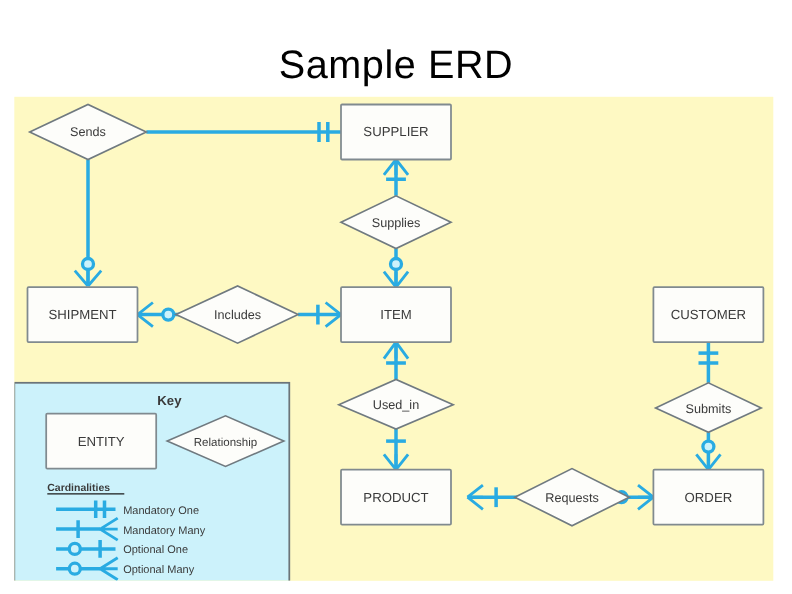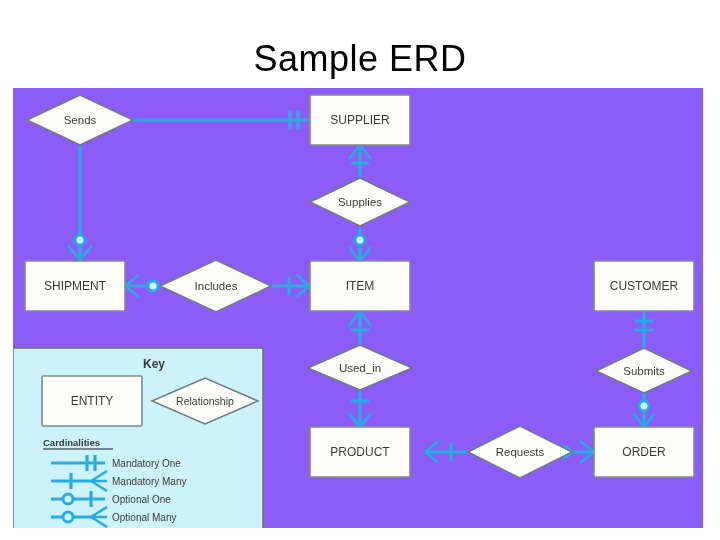--- a/index.html
+++ b/index.html
@@ -32,21 +32,21 @@
     font-weight: 400;
     color: #000000;
     letter-spacing: 0.5px;
   }
   #erd-image {
     position: absolute;
     left: 13px;
     top: 88px;
     width: 690px;
     height: 440px;
-    background: #8b5cf6;
+    background: #fef9c3;
     overflow: hidden;
   }
   #erd-svg {
     position: absolute;
     left: 0;
     top: 0;
   }
 </style>
 </head>
 <body>

